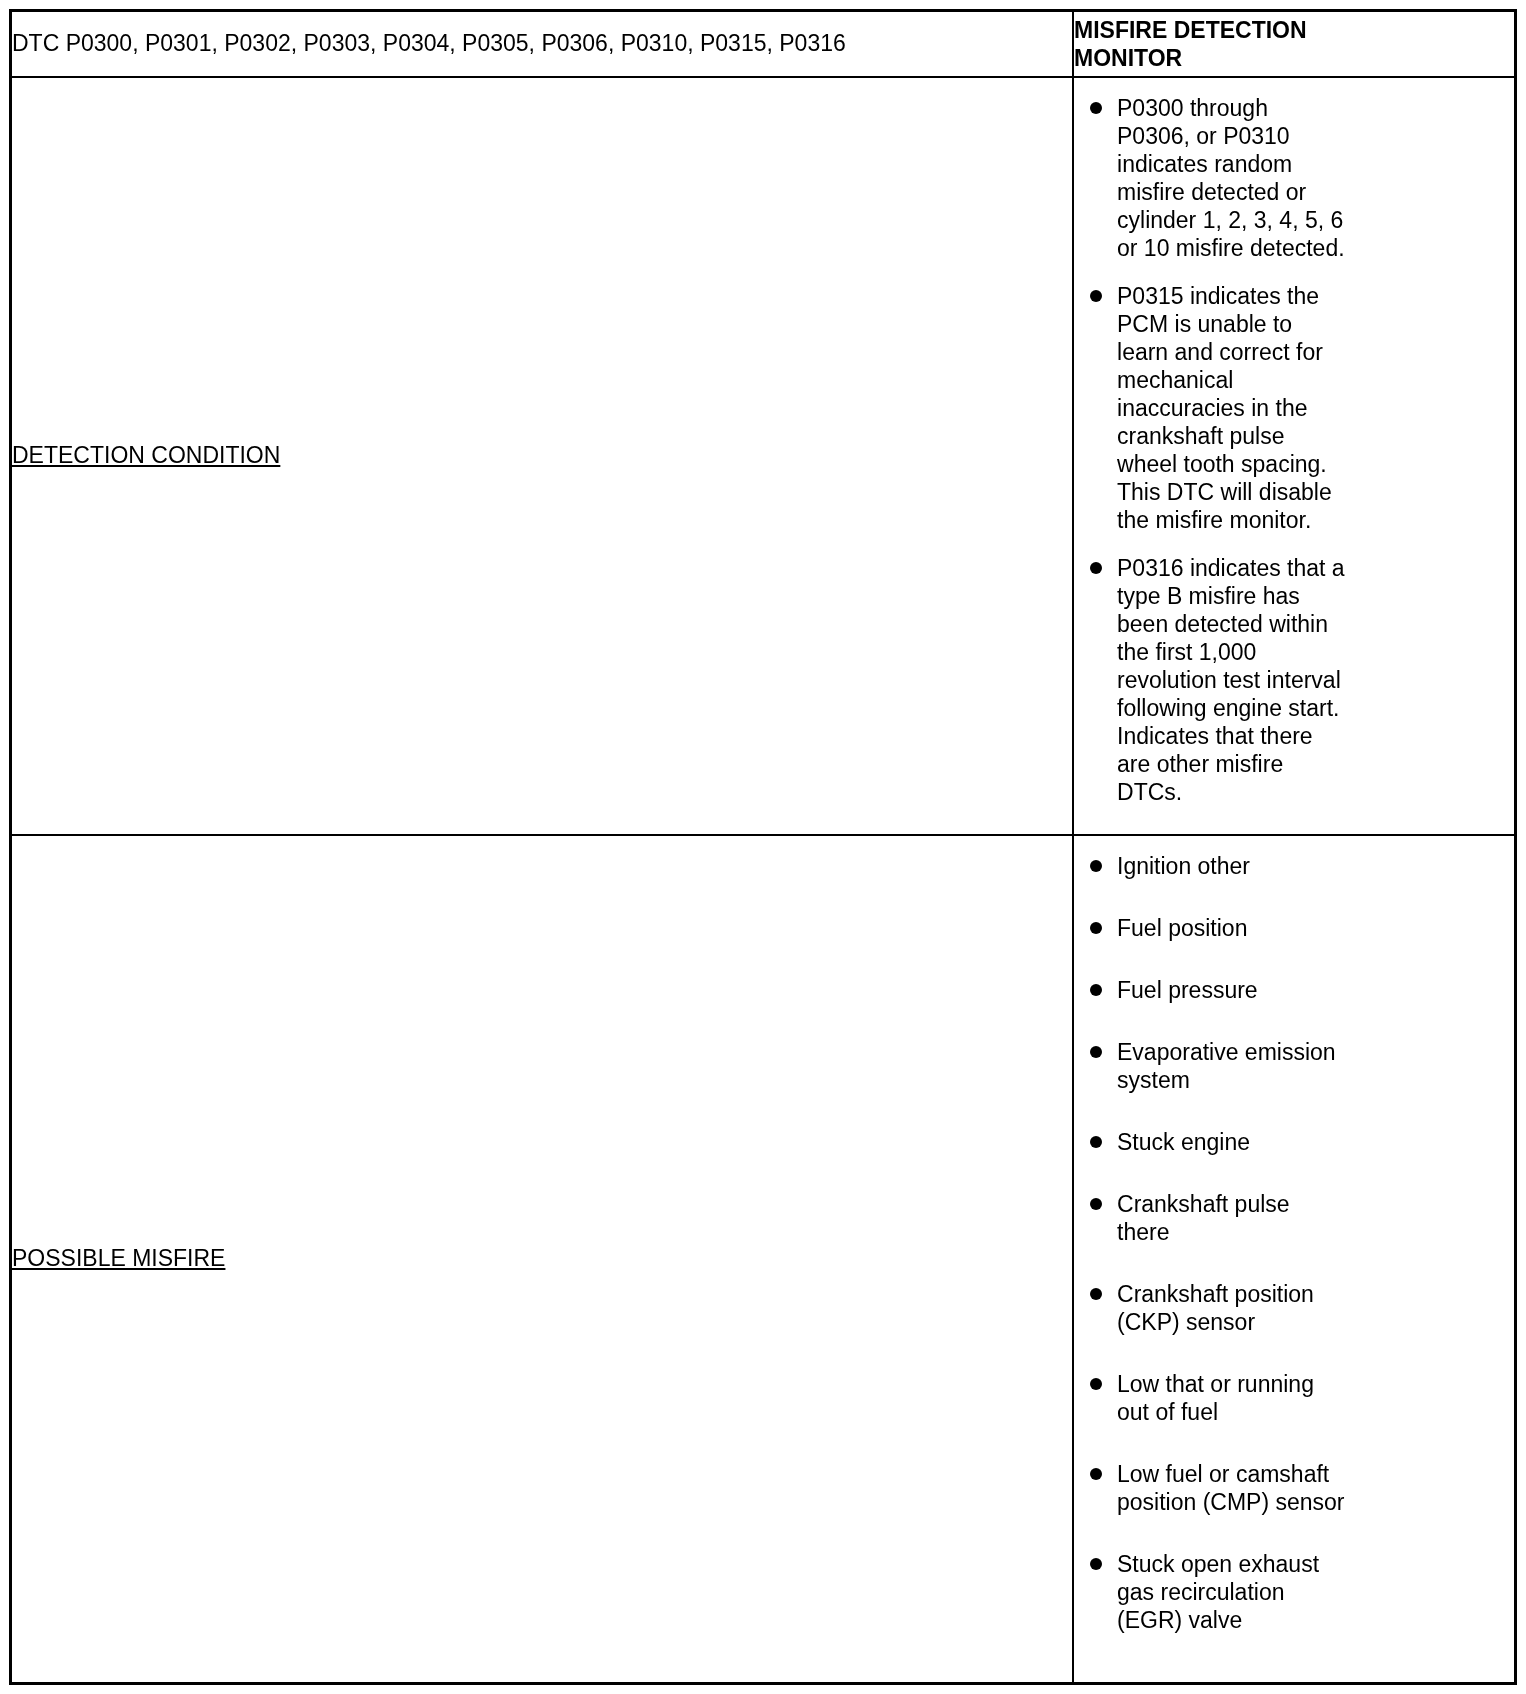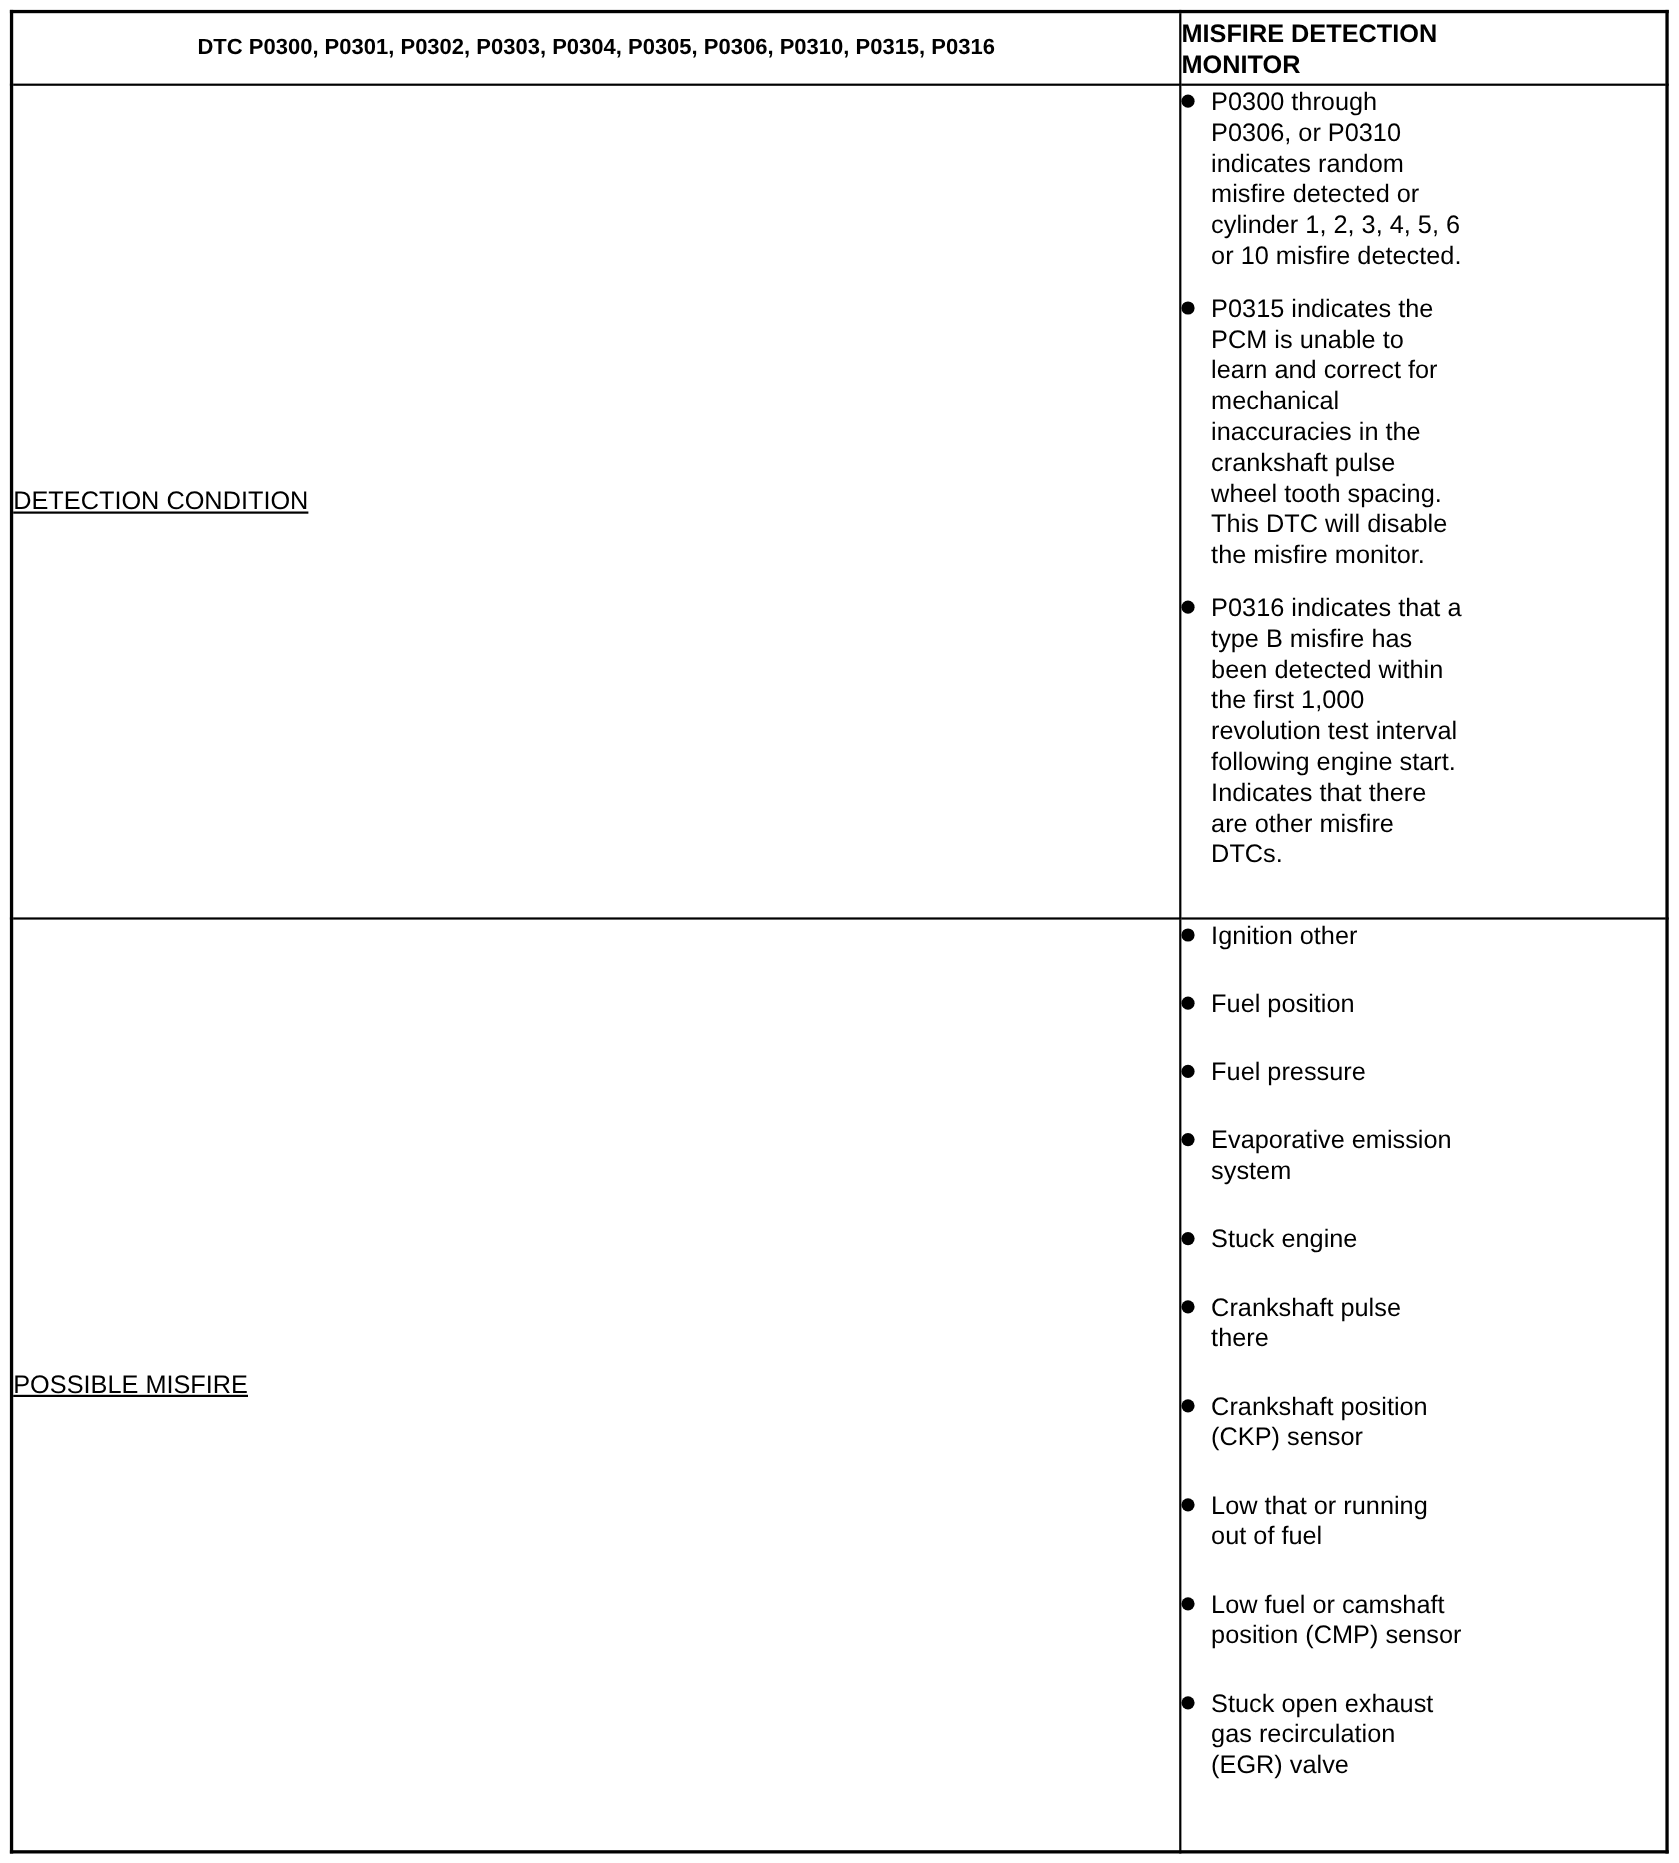--- a/index.html
+++ b/index.html
@@ -28,23 +28,23 @@
   }
   table.dtc th,
   table.dtc td {
     border: 2px solid #000;
     padding: 0;
   }
   tr.header-row { height: 66px; }
   tr.row-detection { height: 758px; }
 
   th.th-left {
-    font-weight: bold;
-    font-size: 20px;
-    text-align: center;
+    font-weight: normal;
+    font-size: 23px;
+    text-align: left;
     vertical-align: middle;
     padding: 4px 8px;
   }
   th.th-right {
     font-weight: bold;
     font-size: 23px;
     text-align: left;
     vertical-align: middle;
     line-height: 28px;
     padding: 4px 8px;
@@ -63,21 +63,21 @@
     text-decoration: underline;
   }
   td.content-cell {
     vertical-align: top;
     padding: 13px 8px 8px 42px;
   }
 
   ul.bullets {
     list-style: none;
     margin: 0;
-    padding: 0;
+    padding: 16px;
     text-decoration: underline;
   }
   ul.bullets li {
     position: relative;
     padding-left: 27px;
     font-size: 23px;
     line-height: 28px;
   }
   ul.bullets.gap-small li { margin-bottom: 20px; }
   ul.bullets.gap-large li { margin-bottom: 34px; }

